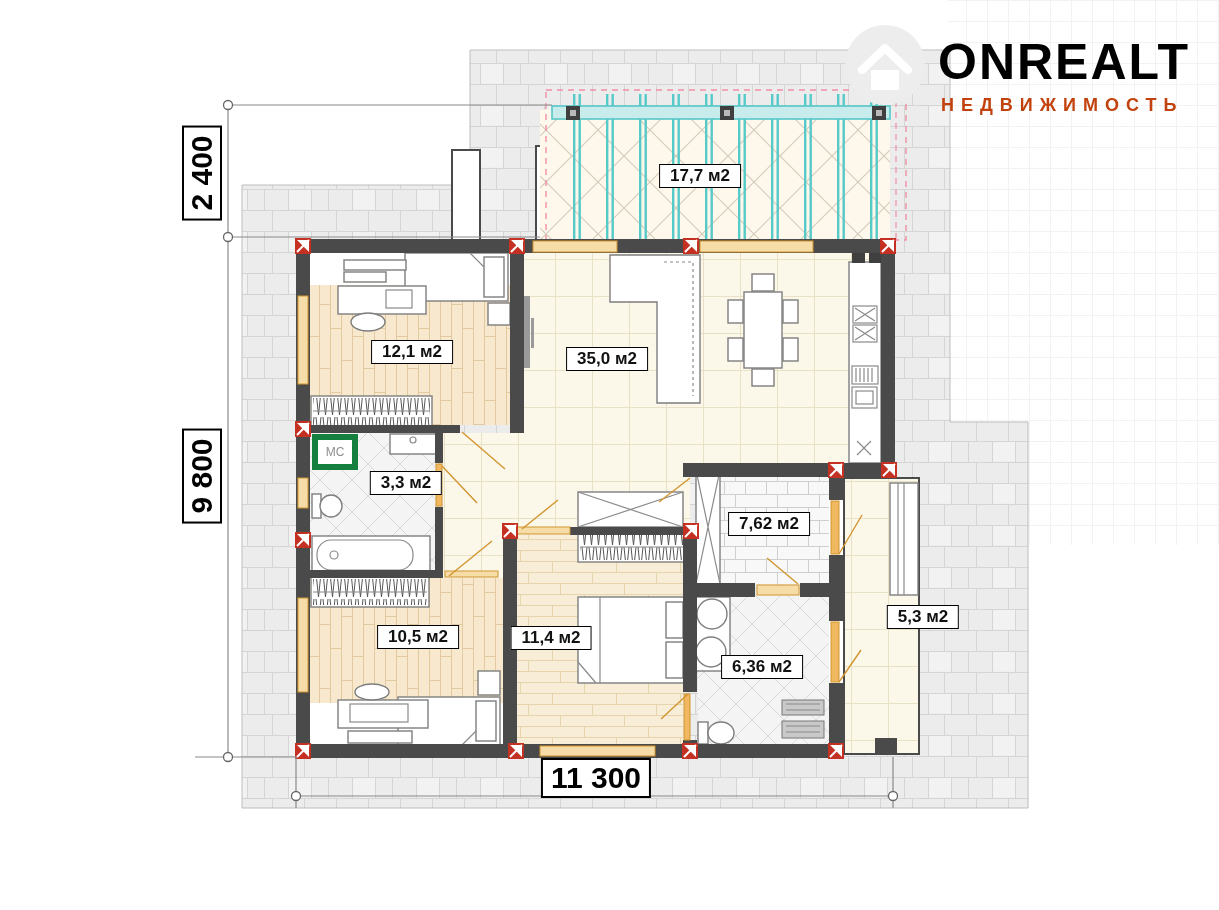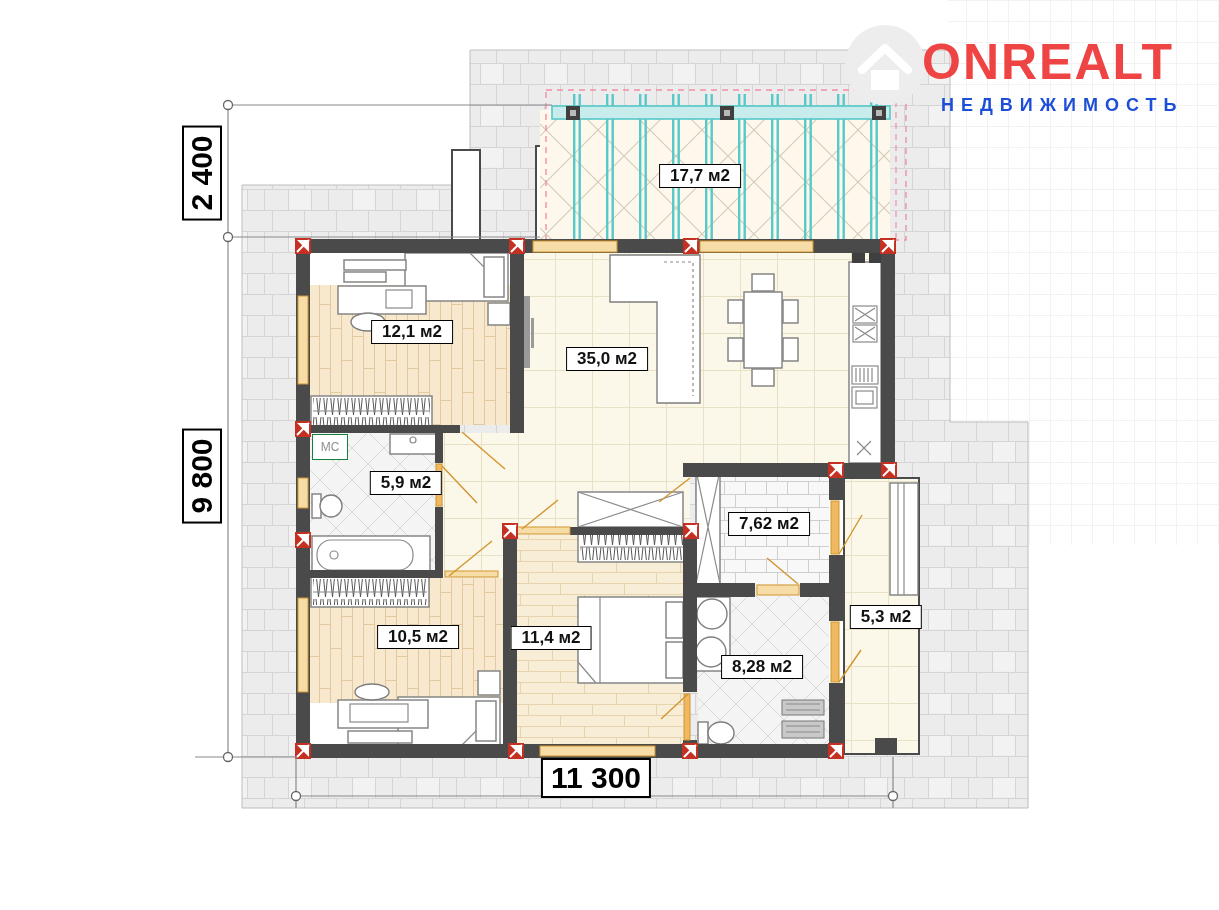--- a/index.html
+++ b/index.html
@@ -19,29 +19,29 @@
   .mk .d{stroke:#fff;stroke-width:2;}
   .dl{stroke:#8a8a8a;stroke-width:1.2;fill:none;}
   .dc{fill:#fff;stroke:#666;stroke-width:1.3;}
 
   .rlab{position:absolute;transform:translate(-50%,-50%);background:#fff;border:1.6px solid #000;
         padding:0 10px;font:700 17px/22px "Liberation Sans",sans-serif;color:#111;white-space:nowrap;z-index:5;}
   .dlab{position:absolute;background:#fff;border:2px solid #000;padding:0 8px;
         font:700 30px/36px "Liberation Sans",sans-serif;color:#000;white-space:nowrap;z-index:5;
         transform:translate(-50%,-50%);}
   .dlab.vert{transform:translate(-50%,-50%) rotate(-90deg);}
-  .mclab{position:absolute;left:312px;top:434px;width:34px;height:24px;border:1px solid #15803d;background:#fff;
+  .mclab{position:absolute;left:312px;top:434px;width:34px;height:24px;border:6px solid #15803d;background:#fff;
          color:#8f8f8f;font:400 12px/24px "Liberation Sans",sans-serif;text-align:center;z-index:4;}
 
   .logo{position:absolute;left:842px;top:18px;width:377px;height:108px;z-index:6;}
   .logo-icon{position:absolute;left:0;top:4px;}
-  .logo-brand{position:absolute;left:80px;top:16px;font:700 50px/56px "Liberation Sans",sans-serif;
-              letter-spacing:2px;color:#ef4444;}
+  .logo-brand{position:absolute;left:96px;top:16px;font:700 50px/56px "Liberation Sans",sans-serif;
+              letter-spacing:2px;color:#000000;}
   .logo-tag{position:absolute;left:99px;top:76px;font:700 18px/22px "Liberation Sans",sans-serif;
-            letter-spacing:7px;color:#1d4ed8;white-space:nowrap;}
+            letter-spacing:7px;color:#c2410c;white-space:nowrap;}
 </style>
 </head>
 <body>
 
 <div class="stage">
 
 <svg class="plan-svg" width="1219" height="910" viewBox="0 0 1219 910">
   <defs>
     <pattern id="pav" width="64" height="42" patternUnits="userSpaceOnUse">
       <rect width="64" height="42" fill="#ececec"></rect>
@@ -340,28 +340,28 @@
     <path class="dl" d="M296,757 V808 M893,757 V808"></path>
     <circle class="dc" cx="228" cy="105" r="4.5"></circle>
     <circle class="dc" cx="228" cy="237" r="4.5"></circle>
     <circle class="dc" cx="228" cy="757" r="4.5"></circle>
     <circle class="dc" cx="296" cy="796" r="4.5"></circle>
     <circle class="dc" cx="893" cy="796" r="4.5"></circle>
   </g>
 </svg>
 
 <div class="rlab" style="left:700px;top:176px">17,7 м2</div>
-<div class="rlab" style="left:412px;top:332px">12,1 м2</div>
+<div class="rlab" style="left:412px;top:352px">12,1 м2</div>
 <div class="rlab" style="left:607px;top:359px">35,0 м2</div>
-<div class="rlab" style="left:406px;top:483px">5,9 м2</div>
+<div class="rlab" style="left:406px;top:483px">3,3 м2</div>
 <div class="rlab" style="left:418px;top:637px">10,5 м2</div>
 <div class="rlab" style="left:551px;top:638px">11,4 м2</div>
 <div class="rlab" style="left:769px;top:524px">7,62 м2</div>
-<div class="rlab" style="left:762px;top:667px">8,28 м2</div>
-<div class="rlab" style="left:886px;top:617px">5,3 м2</div>
+<div class="rlab" style="left:762px;top:667px">6,36 м2</div>
+<div class="rlab" style="left:923px;top:617px">5,3 м2</div>
 
 <div class="mclab">МС</div>
 
 <div class="dlab vert" style="left:202px;top:173px">2 400</div>
 <div class="dlab vert" style="left:202px;top:476px">9 800</div>
 <div class="dlab" style="left:596px;top:778px">11 300</div>
 
 <div class="logo">
   <svg class="logo-icon" width="86" height="86" viewBox="0 0 86 86">
     <circle cx="43" cy="43" r="40" fill="#ededed"></circle>

